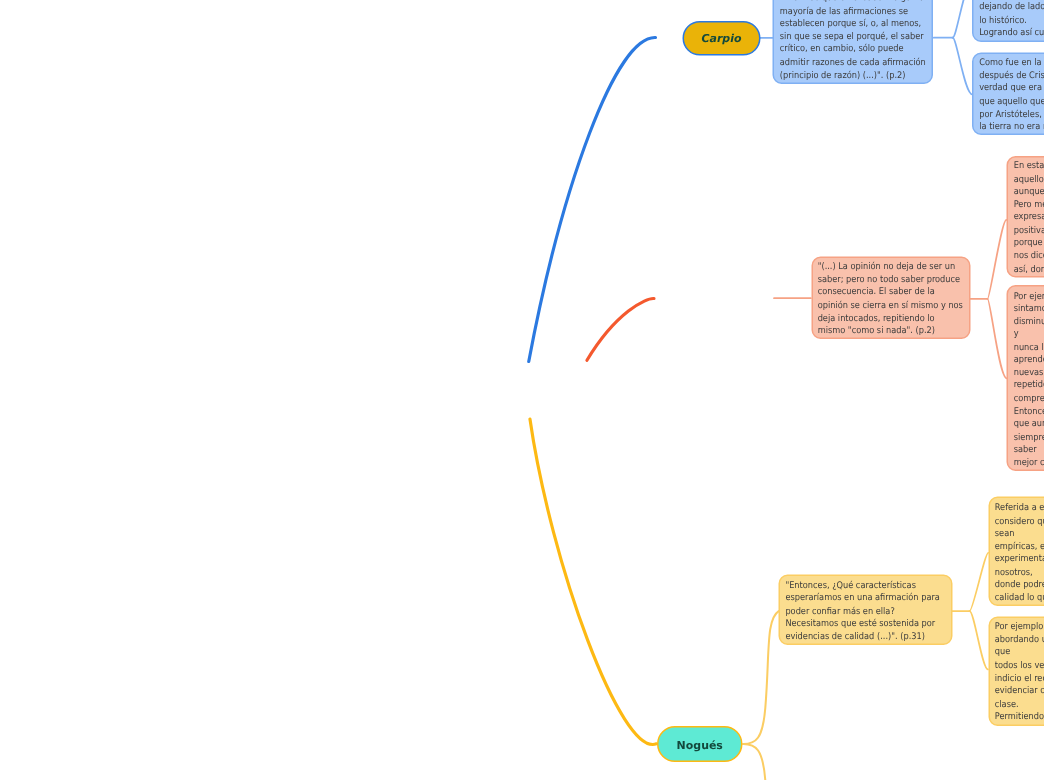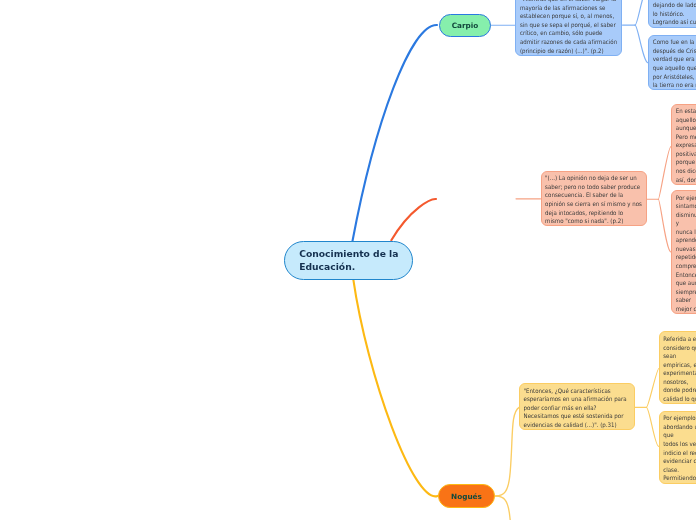--- a/index.html
+++ b/index.html
@@ -11,23 +11,23 @@
   .node{position:absolute;box-sizing:border-box;}
 
   .root{left:284px;top:241px;width:129px;height:38.5px;border-radius:20px;
         background:#c6eafc;border:1.5px solid #2086cc;
         display:flex;align-items:center;padding-left:14.2px;}
   .root .t{font-family:"DejaVu Sans",sans-serif;font-weight:bold;font-size:9.2px;color:#14304f;line-height:13.1px;}
 
   .branch{border-radius:20px;display:flex;align-items:center;justify-content:center;}
   .branch .t{font-family:"DejaVu Sans",sans-serif;font-weight:bold;font-size:7.3px;color:#13493c;}
 
-  .b-carpio{left:439px;top:13.5px;width:52px;height:23.5px;background:#86efac;border:1.7px solid #2b79e0;}
+  .b-carpio{left:455px;top:13.5px;width:52px;height:23.5px;background:#eab308;border:1.7px solid #2b79e0;font-style:italic;}
   .b-alexa {left:438px;top:187px;width:79px;height:22.5px;background:#f9c1ac;border:1.7px solid #f4592e;}
-  .b-nogues{left:438px;top:484px;width:57px;height:24px;background:#f97316;border:1.7px solid #fdb913;}
+  .b-nogues{left:438px;top:484px;width:57px;height:24px;background:#5eead4;border:1.7px solid #fdb913;}
 
   .leaf{border-radius:6px;padding:2.6px 3.5px 0 3.5px;box-sizing:border-box;overflow:hidden;}
   .leaf .t{font-family:"DejaVu Sans",sans-serif;font-stretch:condensed;
            font-size:6.1px;line-height:8.54px;color:#3c3c3c;display:block;white-space:pre-line;}
 
   .blue  {background:#a8cbfa;border:1px solid #7fb0f3;}
   .salmon{background:#f9c1ac;border:1px solid #f6a284;}
   .yellow{background:#fbdd8f;border:1px solid #fbcd63;}
 </style>
 </head>
@@ -52,23 +52,20 @@
       <path d="M658.4,199.2 C660.2,199.2 666.1,252.2 671.2,252.2" stroke="#f6a284" stroke-width="1.15"></path>
 
       <path d="M495.5,496 C504,496 508.5,492.5 510.2,472 C513.2,436 510.5,413 519.1,407.4" stroke="#fbcd63" stroke-width="1.35"></path>
       <path d="M495.5,496 C504,496 508.5,499.5 510.2,520" stroke="#fbcd63" stroke-width="1.35"></path>
       <path d="M634,407.4 L646.4,407.4" stroke="#fbcd63" stroke-width="1.15"></path>
       <path d="M646.4,407.4 C648.7,407.4 656.5,368.5 658.9,368.5" stroke="#fbcd63" stroke-width="1.15"></path>
       <path d="M646.4,407.4 C649.5,407.4 654.7,446.3 658.6,446.3" stroke="#fbcd63" stroke-width="1.15"></path>
     </g>
   </svg>
 
-  <div class="node root">
-    <span class="t">Conocimiento de la Educación.</span>
-  </div>
 
   <div class="node branch b-carpio">
     <span class="t">Carpio</span>
   </div>
   <div class="node branch b-nogues">
     <span class="t">Nogués</span>
   </div>
 
   <div class="node leaf blue" style="left:515.4px;top:-8.3px;width:107.0px;height:64.18px;">
     <span class="t">"Mientras que en el saber vulgar la mayoría de las afirmaciones se establecen porque sí, o, al menos, sin que se sepa el porqué, el saber crítico, en cambio, sólo puede admitir razones de cada afirmación (principio de razón) (...)". (p.2)</span>

